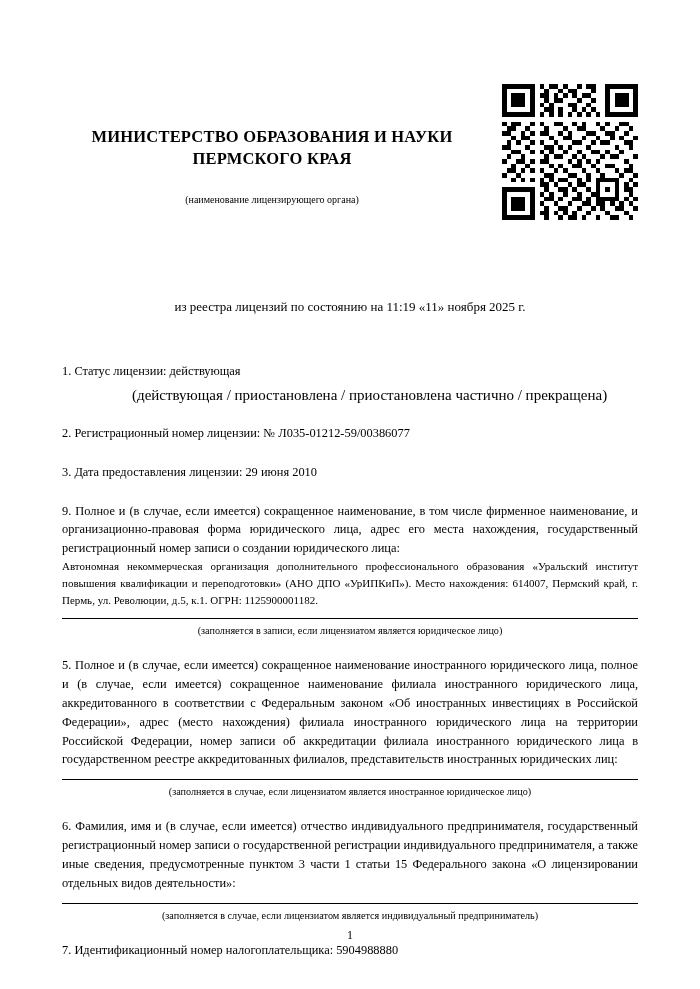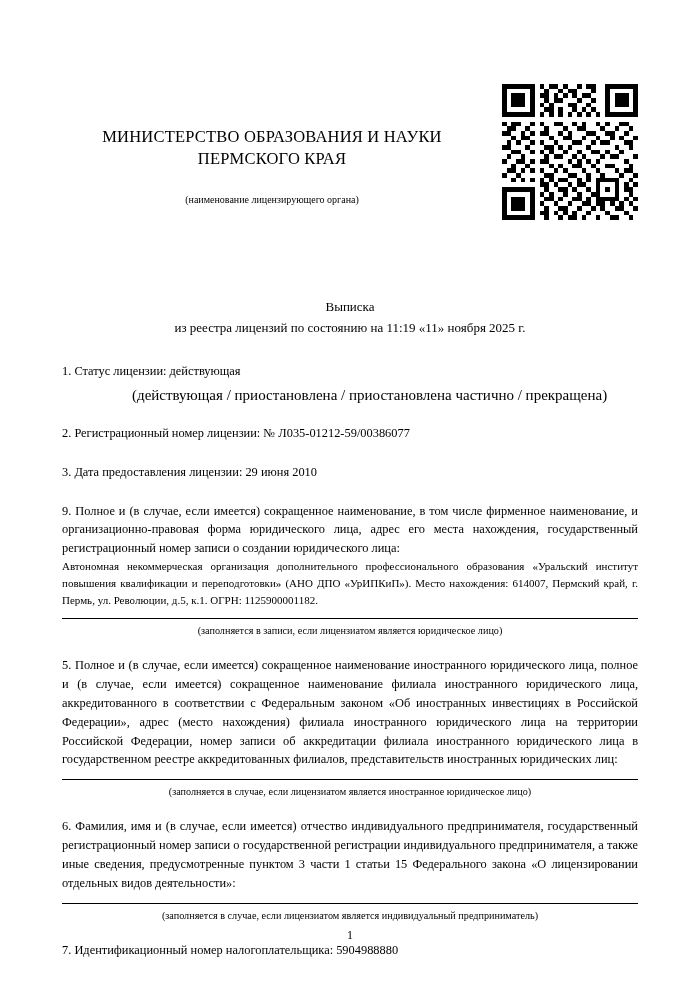--- a/index.html
+++ b/index.html
@@ -34,21 +34,21 @@
 
   .header {
     position: absolute;
     top: 126px;
     left: 62px;
     width: 420px;
     text-align: center;
   }
   .header .ministry {
     font-size: 16.5px;
-    font-weight: normal;
+    font-weight: bold;
     line-height: 1.32;
     letter-spacing: 0.2px;
   }
   .header .subtitle {
     margin-top: 24px;
     font-size: 10px;
     font-weight: normal;
   }
 
   .doc-title {
@@ -349,21 +349,20 @@
     </svg>
   </div>
 
   <div class="header">
     <div class="ministry">МИНИСТЕРСТВО ОБРАЗОВАНИЯ И НАУКИ</div>
     <div class="ministry">ПЕРМСКОГО КРАЯ</div>
     <div class="subtitle">(наименование лицензирующего органа)</div>
   </div>
 
   <div class="doc-title">
-    <div>Выписка</div>
     <div>из реестра лицензий по состоянию на 11:19 «11» ноября 2025 г.</div>
   </div>
 
   <div class="content">
 
     <div class="item">1. Статус лицензии: действующая</div>
     <div class="note-indent">(действующая / приостановлена / приостановлена частично / прекращена)</div>
 
     <div class="gap-md"></div>
     <div class="item">2. Регистрационный номер лицензии: № Л035-01212-59/00386077</div>

